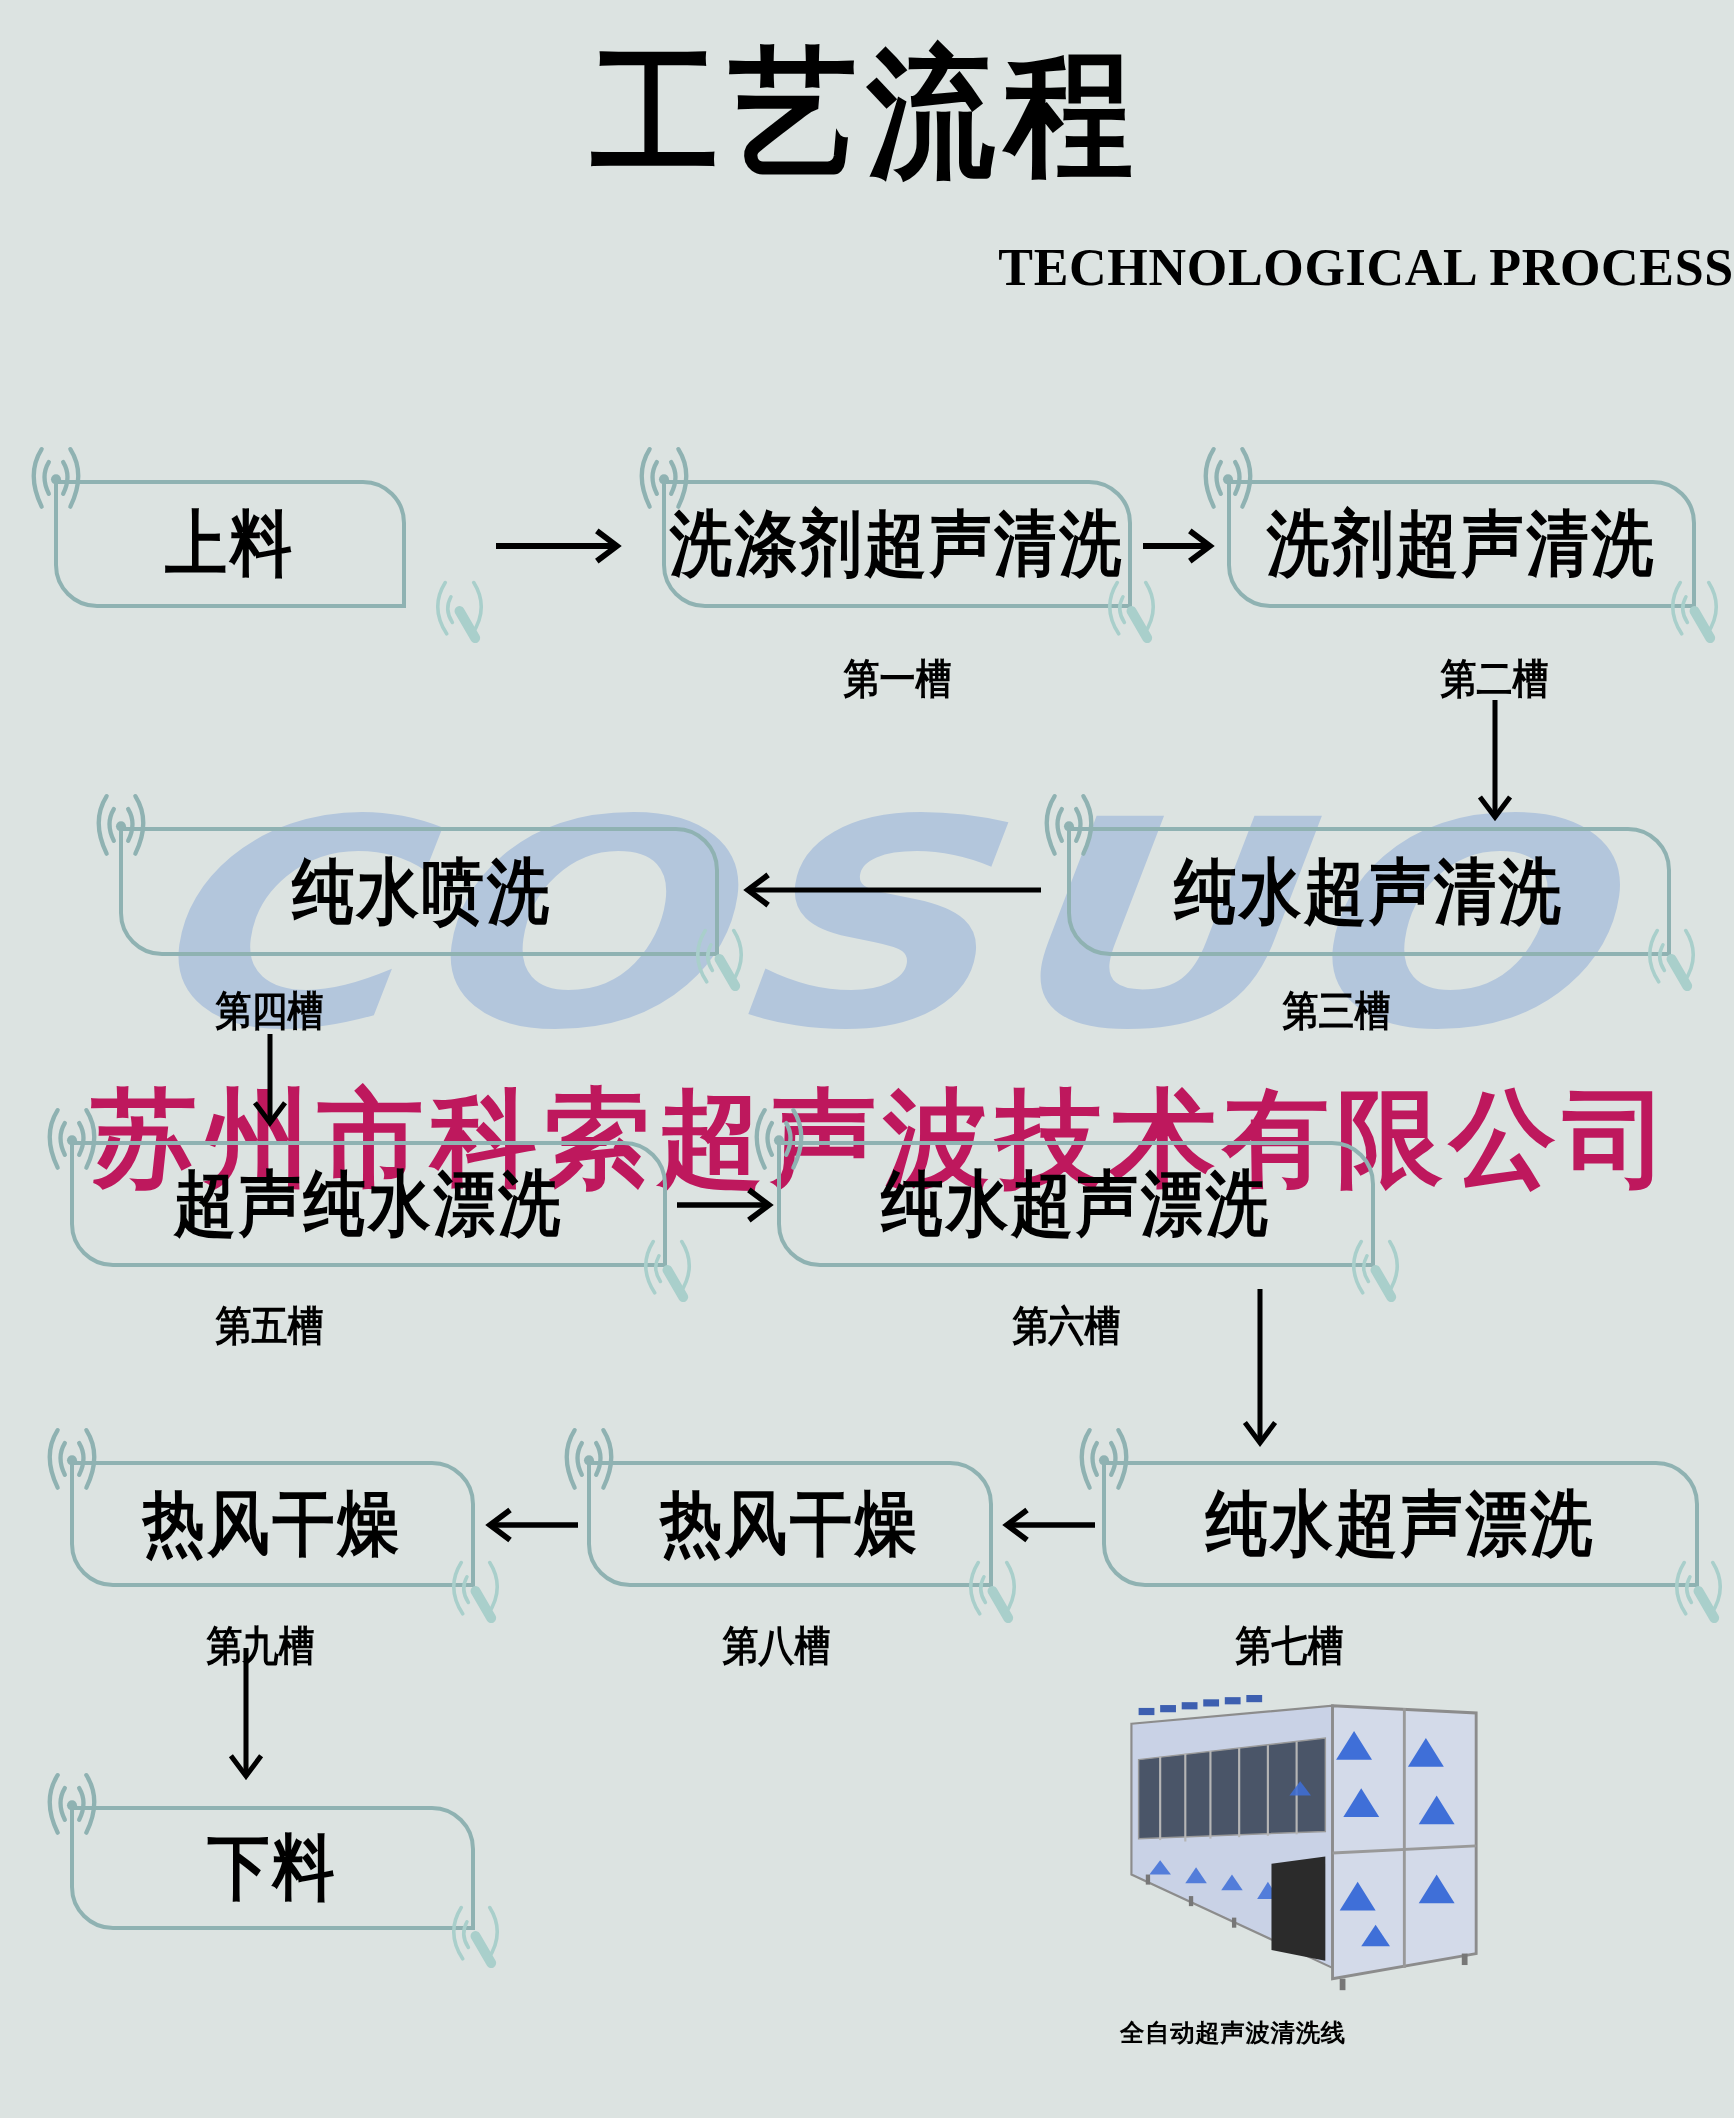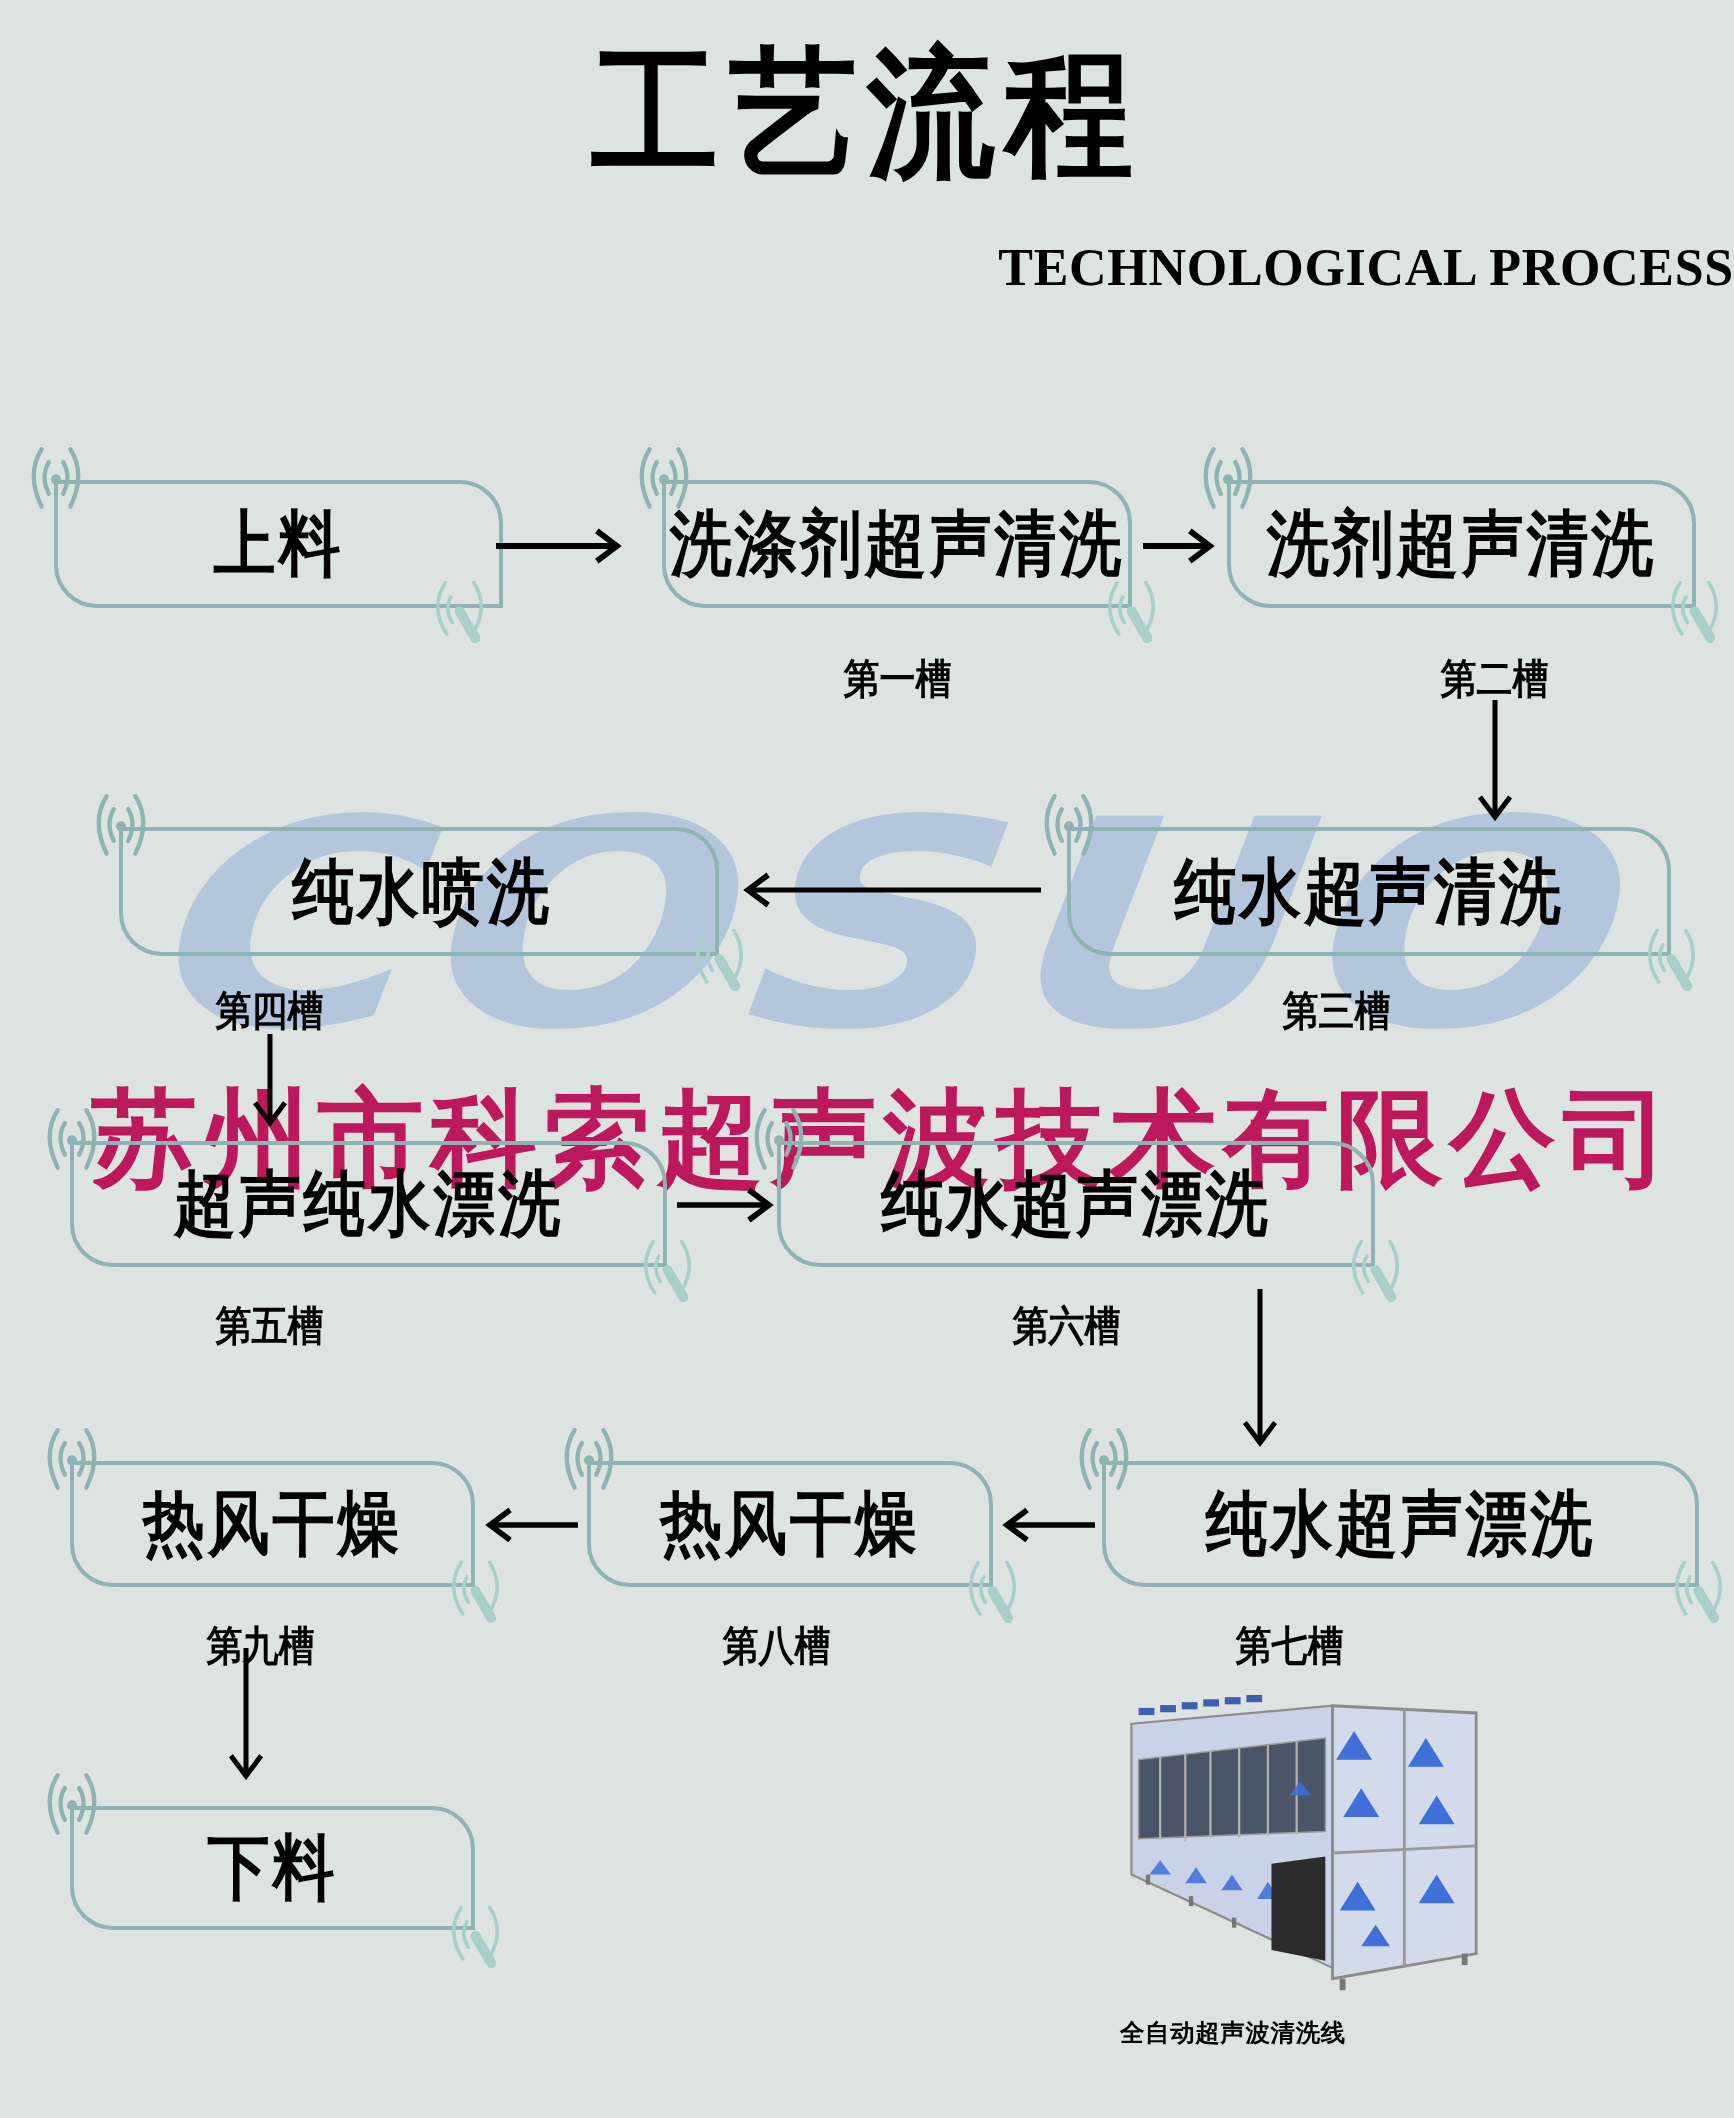--- a/index.html
+++ b/index.html
@@ -74,21 +74,21 @@
     </g>
     <g id="mag-g">
       <path d="M20 10 Q-2 45 22 82" fill="none" stroke="#a9cfcb" stroke-width="5" stroke-linecap="round"></path>
       <path d="M60 10 Q82 45 58 82" fill="none" stroke="#a9cfcb" stroke-width="5" stroke-linecap="round"></path>
       <path d="M28 30 Q18 48 30 66" fill="none" stroke="#a9cfcb" stroke-width="5" stroke-linecap="round"></path>
       <line x1="40" y1="50" x2="62" y2="88" stroke="#a9cfcb" stroke-width="14" stroke-linecap="round"></line>
     </g>
   </defs>
 </svg>
 
-<div class="box" style="left:54px;top:480px;width:449px;height:128px;">
+<div class="box" style="left:54px;top:480px;width:352px;height:128px;">
   <span class="box-text">上料</span>
 </div>
 <svg class="ant" style="left:20px;top:442px;" viewBox="0 0 100 110" width="72" height="79">
     <use href="#antenna-g"></use>
   </svg>
 <svg class="mag" style="left:431px;top:575px;" viewBox="0 0 80 100" width="57" height="72">
     <use href="#mag-g"></use>
   </svg>
 
 <svg class="arrow" style="left:496px;top:528px;" width="126" height="36" viewBox="0 0 175 50">

